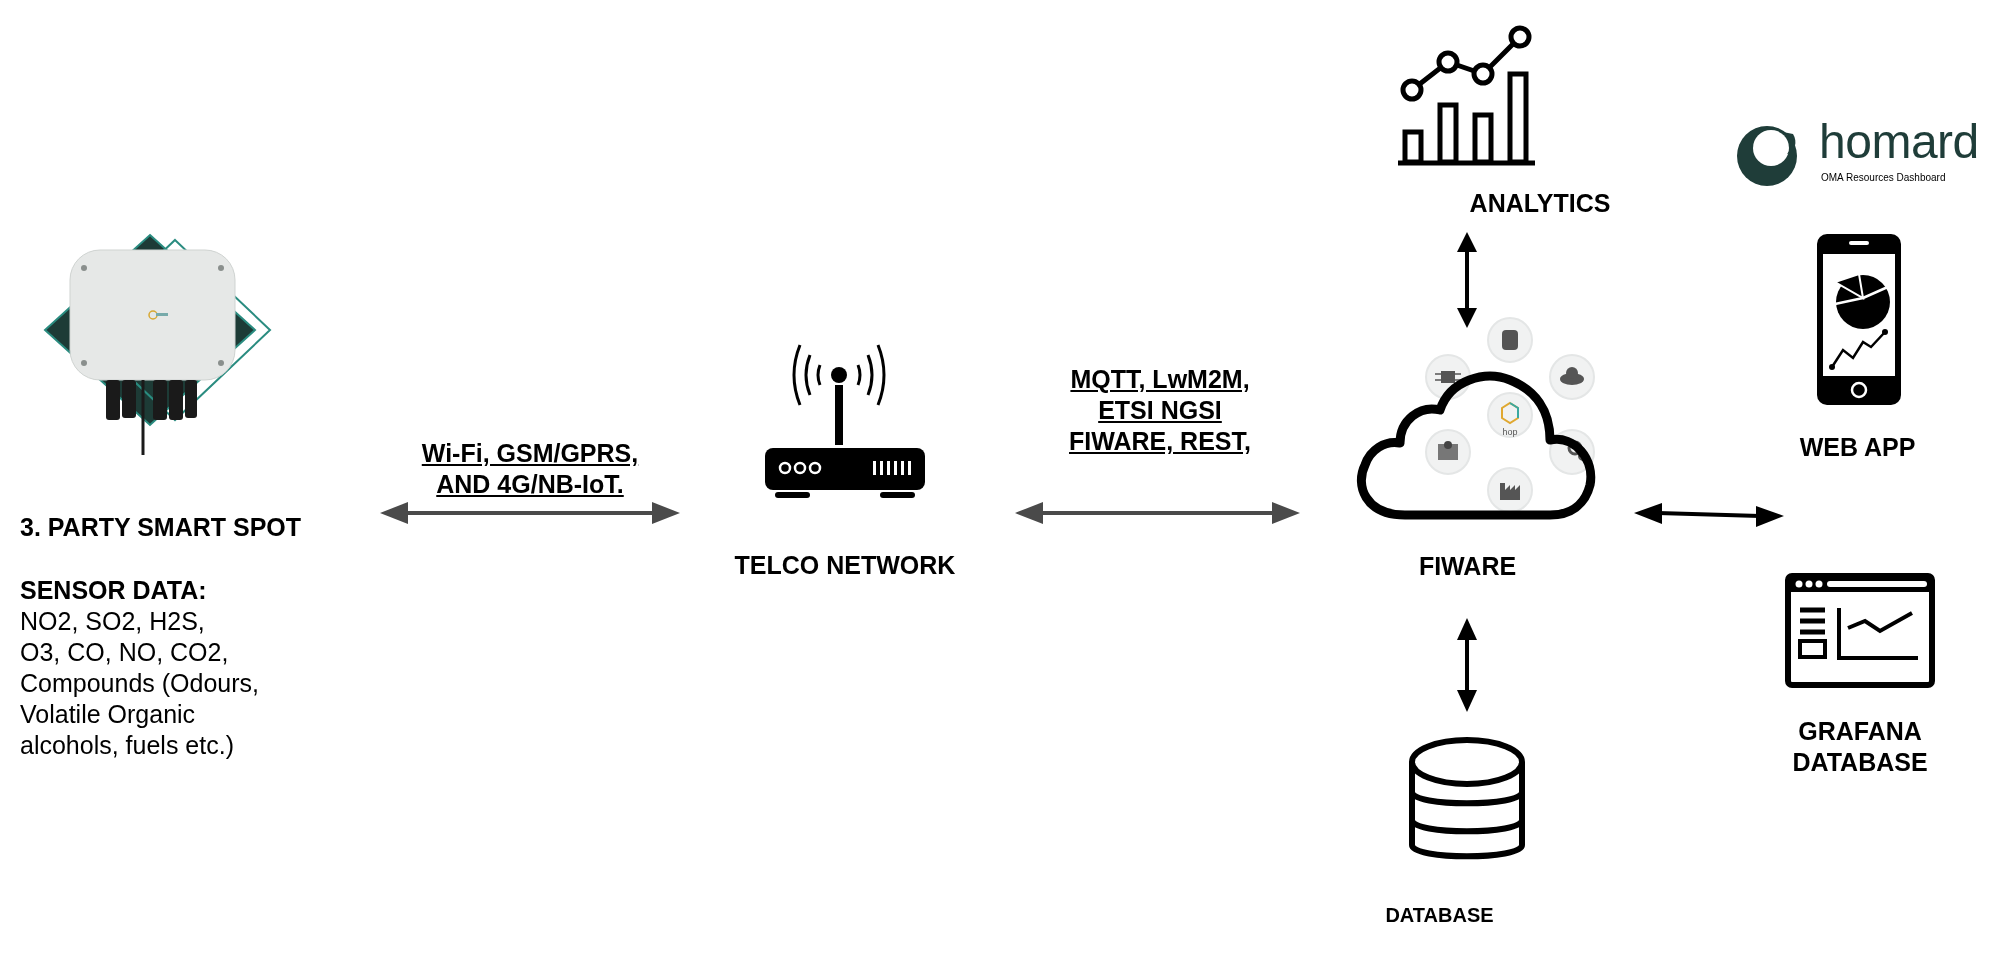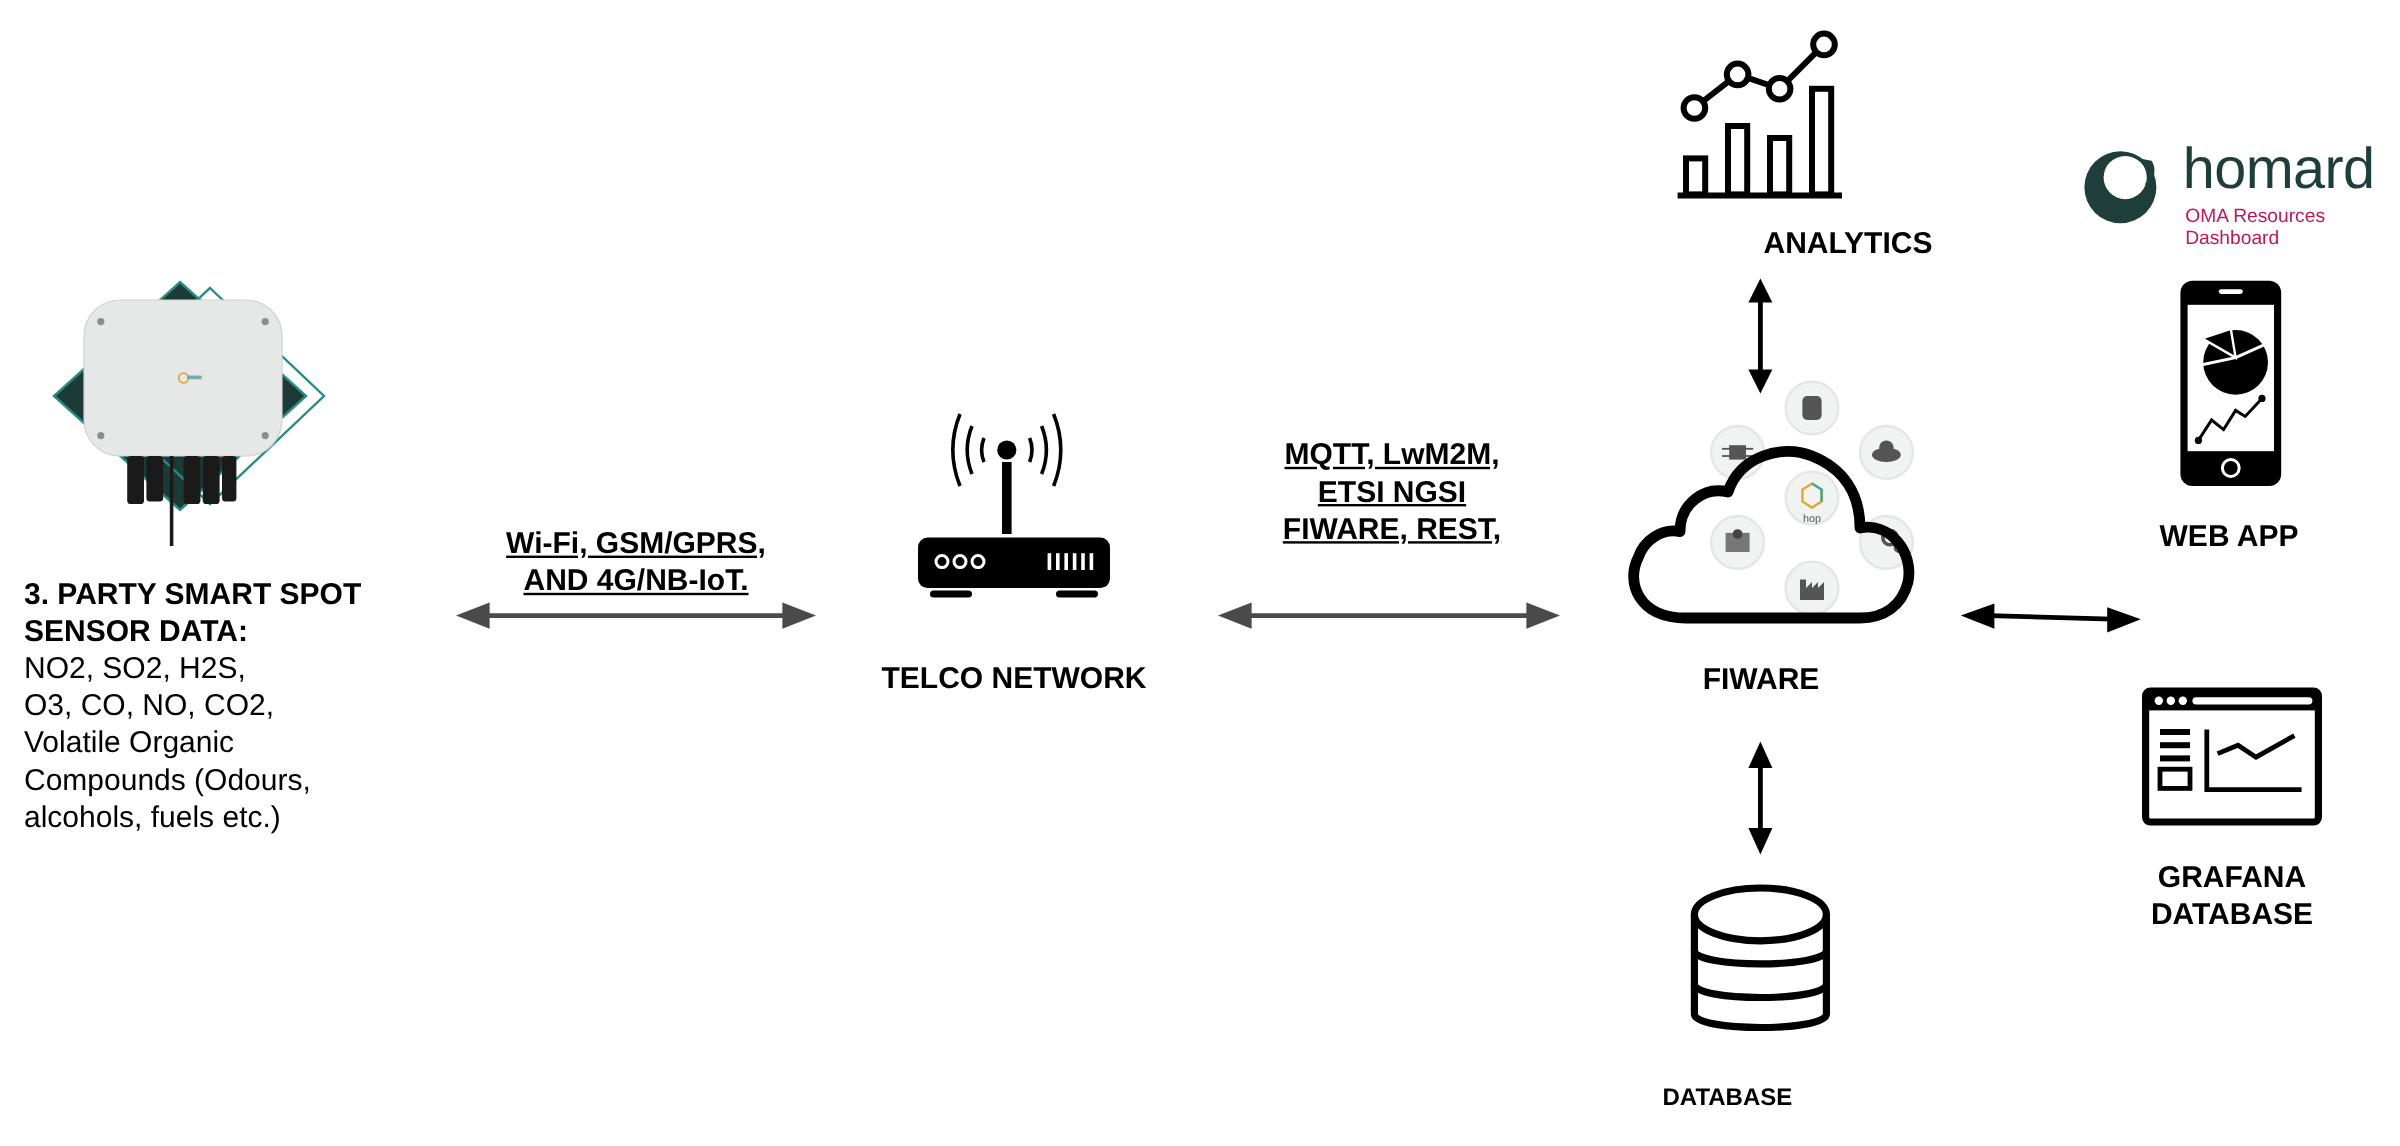--- a/index.html
+++ b/index.html
@@ -1,21 +1,21 @@
 <!DOCTYPE html>
 <html><head>
 <meta charset="utf-8">
 <style>
   html, body { margin: 0; padding: 0; background: #ffffff; }
   body { width: 2000px; height: 955px; position: relative; overflow: hidden;
          font-family: "Liberation Sans", sans-serif; color: #000; }
   .abs { position: absolute; }
   .lbl { font-weight: bold; font-size: 25px; text-align: center; line-height: 31px; }
   .proto { font-weight: bold; font-size: 25px; text-align: center; line-height: 31px; text-decoration: underline; }
-  .sensor-title { font-weight: bold; font-size: 25px; line-height: 31px; }
+  .sensor-title { font-weight: bold; font-size: 25px; line-height: 31px; margin-top: 32px; }
   .sensor-line { font-size: 25px; line-height: 31px; }
   svg { overflow: visible; }
 </style>
 </head>
 <body>
 
 <div class="abs" style="left:40px; top:230px; width:240px; height:230px;">
   <svg width="240" height="230">
     <polygon points="110,5 215,100 110,195 5,100" fill="#1d3b36"></polygon>
     <polygon points="110,5 215,100 110,195 5,100" fill="none" stroke="#2a8c80" stroke-width="2"></polygon>
@@ -34,22 +34,22 @@
     <rect x="145" y="150" width="12" height="38" rx="3" fill="#1a1a1a"></rect>
     <line x1="103" y1="150" x2="103" y2="225" stroke="#1a1a1a" stroke-width="3"></line>
   </svg>
 </div>
 
 <div class="abs" style="left:20px; top:480px; width:320px;">
   <div class="sensor-title">3. PARTY SMART SPOT</div>
   <div class="sensor-title">SENSOR DATA:</div>
   <div class="sensor-line">NO2, SO2, H2S,</div>
   <div class="sensor-line">O3, CO, NO, CO2,</div>
+  <div class="sensor-line">Compounds (Odours,</div>
   <div class="sensor-line">Volatile Organic</div>
-  <div class="sensor-line">Compounds (Odours,</div>
   <div class="sensor-line">alcohols, fuels etc.)</div>
 </div>
 
 <div class="abs proto" style="left:380px; top:438px; width:300px;">
   <div>Wi-Fi, GSM/GPRS,</div>
   <div>AND 4G/NB-IoT.</div>
 </div>
 <svg class="abs" style="left:380px; top:498px;" width="300" height="30">
   <line x1="22" y1="15" x2="278" y2="15" stroke="#4a4a4a" stroke-width="4"></line>
   <polygon points="0,15 28,4 28,26" fill="#4a4a4a"></polygon>
@@ -173,21 +173,21 @@
   <polygon points="150,16 122,6 122,27" fill="#000"></polygon>
 </svg>
 
 <div class="abs" style="left:1735px; top:122px; width:265px; height:70px;">
   <svg class="abs" style="left:0; top:2px;" width="64" height="64">
     <circle cx="32" cy="32" r="30" fill="#1f3d39"></circle>
     <circle cx="36" cy="24" r="18" fill="#fff"></circle>
     <path d="M48,8 C56,14 58,24 52,30 C60,28 63,18 58,10 Z" fill="#1f3d39"></path>
   </svg>
   <div class="abs" style="left:84px; top:-8px; font-size:48px; color:#1f3d39; letter-spacing:-0.5px;">homard</div>
-  <div class="abs" style="left:86px; top:50px; font-size:16px; color:#be185d;">OMA Resources Dashboard</div>
+  <div class="abs" style="left:86px; top:50px; font-size:10px; color:#000000;">OMA Resources Dashboard</div>
 </div>
 
 <svg class="abs" style="left:1815px; top:232px;" width="88" height="175">
   <rect x="2" y="2" width="84" height="171" rx="10" fill="#000"></rect>
   <rect x="8" y="22" width="72" height="122" fill="#fff"></rect>
   <rect x="34" y="9" width="20" height="4" rx="2" fill="#fff"></rect>
   <circle cx="44" cy="158" r="7" fill="none" stroke="#fff" stroke-width="2.5"></circle>
   <g>
     <circle cx="48" cy="70" r="27" fill="#000"></circle>
     <path d="M20,50 L44,42 L48,66 Z" fill="#000" stroke="#fff" stroke-width="2"></path>

